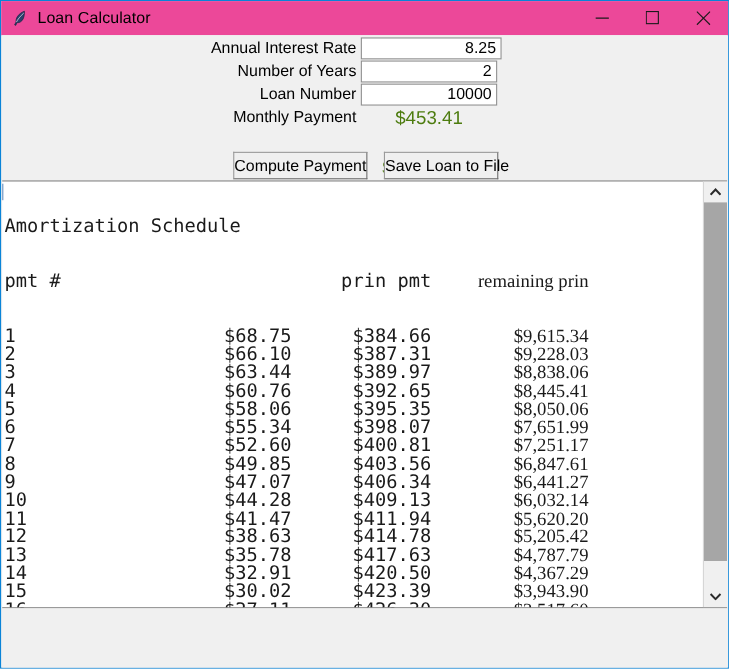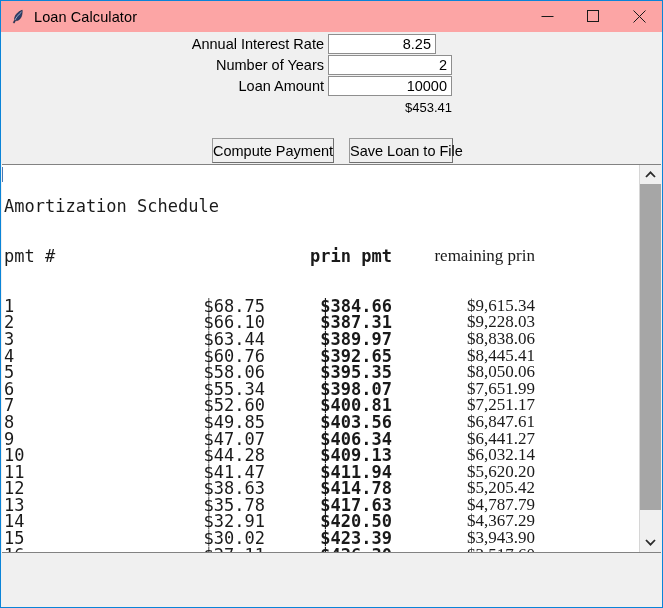--- a/index.html
+++ b/index.html
@@ -17,21 +17,21 @@
     font-family: "Liberation Sans", sans-serif;
     overflow: hidden;
   }
 
   
   .titlebar {
     position: absolute;
     left: 0; top: 0;
     width: 661px;
     height: 31px;
-    background: #fca5a5;
+    background: #ec4899;
     display: flex;
     align-items: center;
   }
   .title-icon {
     width: 18px;
     height: 18px;
     margin-left: 8px;
     margin-right: 7px;
     flex: none;
     display: block;
@@ -94,23 +94,23 @@
     color: #000000;
     text-align: right;
     padding: 0 4px 0 2px;
     line-height: 18px;
     outline: none;
   }
   .fvalue {
     position: absolute;
     height: 21px;
     line-height: 21px;
-    font-size: 13px;
-    color: #000000;
-    text-align: right;
+    font-size: 17px;
+    color: #4d7c0f;
+    text-align: center;
     white-space: nowrap;
   }
   .btn {
     position: absolute;
     box-sizing: border-box;
     height: 25px;
     background: #f0f0f0;
     border: 1px solid #9a9a9a;
     border-bottom-color: #6f6f6f;
     border-right-color: #6f6f6f;
@@ -171,21 +171,20 @@
     top: 0;
     width: 261px;
     text-align: right;
   }
   .col-prin {
     position: absolute;
     left: 0;
     top: 0;
     width: 388px;
     text-align: right;
-    font-weight: bold;
   }
   .col-rem {
     position: absolute;
     left: 0;
     top: 0;
     width: 531px;
     text-align: right;
     font-family: Liberation Serif, serif;
   }
 
@@ -260,32 +259,35 @@
         </svg>
       </div>
     </div>
   </div>
 
   <div class="form">
 
     <div class="frow" style="left:0; top:2px; width:322px;">
       <span class="flabel">Annual Interest Rate</span>
     </div>
-    <input class="finput" style="left: 326px; top: 2px; width: 108px;" value="8.25">
+    <input class="finput" style="left: 326px; top: 2px; width: 128px;" value="8.25">
 
     <div class="frow" style="left:0; top:23px; width:322px;">
       <span class="flabel">Number of Years</span>
     </div>
     <input class="finput" style="left: 326px; top: 23px; width: 124px;" value="2">
 
     <div class="frow" style="left:0; top:44px; width:322px;">
-      <span class="flabel">Loan Amount</span>
+      <span class="flabel">Loan Number</span>
     </div>
     <input class="finput" style="left: 326px; top: 44px; width: 124px;" value="10000">
 
+    <div class="frow" style="left:0; top:65px; width:322px;">
+      <span class="flabel">Monthly Payment</span>
+    </div>
     <span class="fvalue" style="left:326px; top:65px; width:124px;">$453.41</span>
 
     <span class="fvalue" style="left:326px; top:86px; width:124px;margin-top:24px;">$10,881.94</span>
 
     <button class="btn" style="left:347px; top:106px; width:104px;">Save Loan to File</button>
     <button class="btn" style="left:210px; top:106px; width:122px;">Compute Payment</button>
   </div>
 
   <div class="textarea-wrap">
     <div class="caret"></div>

